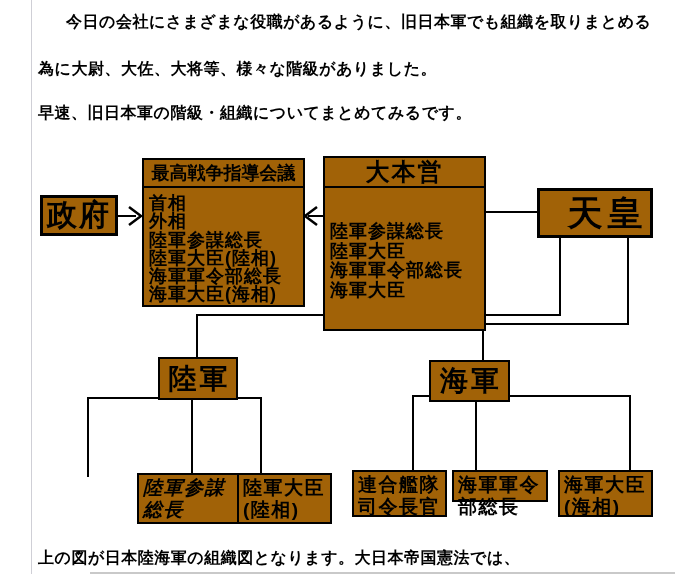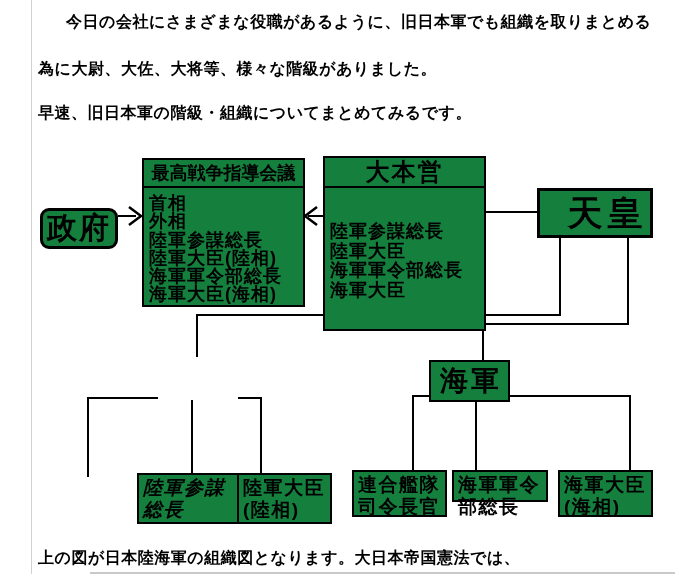--- a/index.html
+++ b/index.html
@@ -10,26 +10,26 @@
   .page-edge{position:absolute;left:31px;top:0;width:1px;height:574px;background:#cfcfd6;}
   .page-bottom-line{position:absolute;left:90px;top:572px;width:585px;height:2px;background:#c9c9c9;}
 
   .para{position:absolute;left:38px;font-size:16px;font-weight:bold;line-height:20px;white-space:nowrap;letter-spacing:0.5px;}
   .para1{top:12px;margin-left:28px;}
   .para2{top:59px;}
   .para3{top:103px;}
   .outro{top:548px;}
 
   svg.connectors{position:absolute;left:0;top:0;z-index:1;}
-  .box{position:absolute;background:#15803d;border:2px solid #000;box-sizing:border-box;z-index:2;}
+  .box{position:absolute;background:#a16207;border:2px solid #000;box-sizing:border-box;z-index:2;}
   .thick{border-width:3px;}
 
   .label-center{display:flex;align-items:center;justify-content:center;height:100%;font-weight:bold;}
 
-  .gov{left:40px;top:208px;width:78px;height:41px;border-radius:9px;}
+  .gov{left:40px;top:195px;width:78px;height:41px;}
   .gov .label-center{font-size:30px;letter-spacing:2px;}
 
   .emperor{left:537px;top:188px;width:116px;height:50px;}
   .emperor .label-center{font-size:35px;letter-spacing:5px;text-indent:5px;margin-left:20px;}
 
   .council{left:142px;top:158px;width:163px;height:149px;}
   .council-header{height:26px;border-bottom:2px solid #000;display:flex;align-items:center;justify-content:center;font-size:18px;font-weight:bold;letter-spacing:0px;white-space:nowrap;}
   .council-body{padding:6px 4px 0 5px;font-size:18px;font-weight:bold;line-height:18.3px;letter-spacing:1px;white-space:nowrap;}
 
   .hq{left:323px;top:156px;width:163px;height:175px;}
@@ -101,20 +101,23 @@
       <div>陸軍大臣</div>
       <div>海軍軍令部総長</div>
       <div>海軍大臣</div>
     </div>
   </div>
 
   <div class="box thick emperor">
     <div class="label-center">天皇</div>
   </div>
 
+  <div class="box army">
+    <div class="label-center">陸軍</div>
+  </div>
 
   <div class="box navy">
     <div class="label-center">海軍</div>
   </div>
 
 
   <div class="box child c-sanbo">
     <div class="two-line">
       <div>陸軍参謀</div>
       <div>総長</div>

